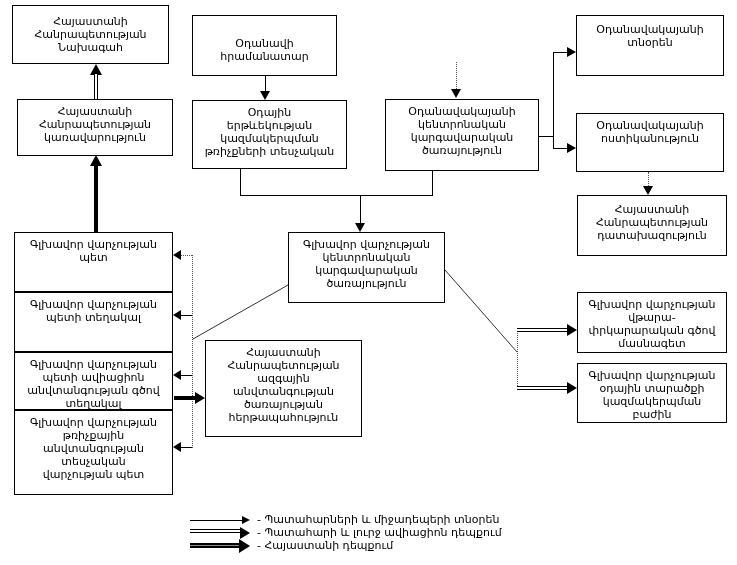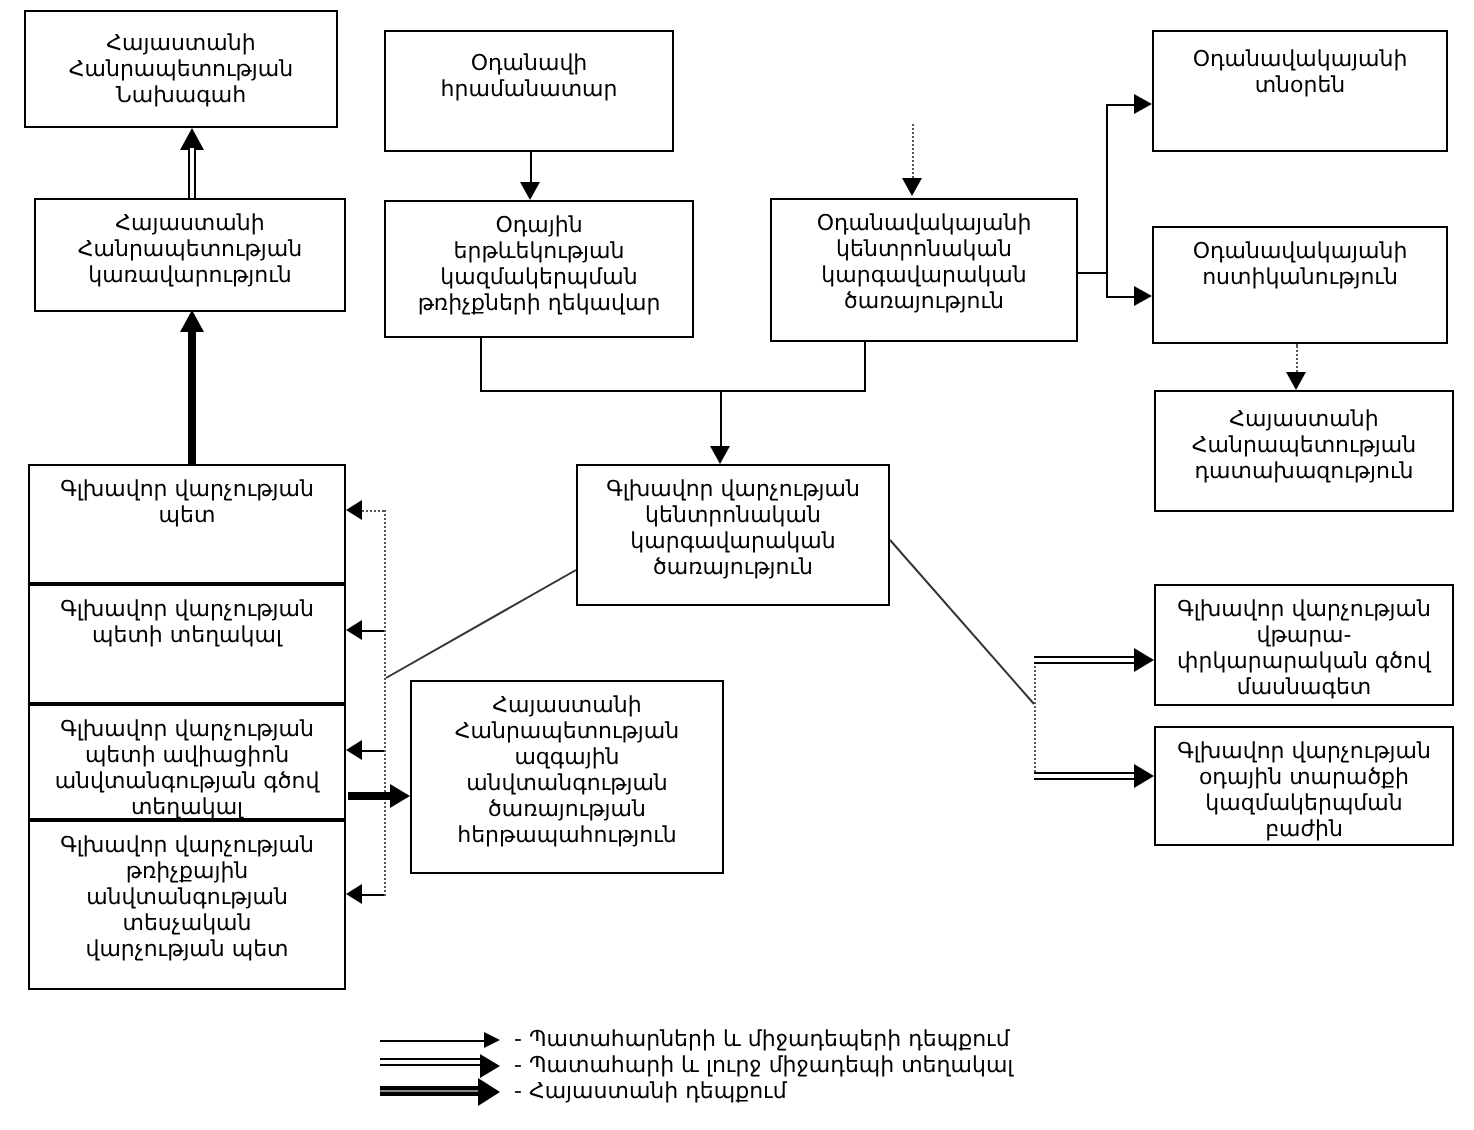--- a/index.html
+++ b/index.html
@@ -7,21 +7,21 @@
           font-family:"DejaVu Sans",sans-serif;color:#000;}
   .box{position:absolute;box-sizing:border-box;border:1px solid #000;background:#fff;
        display:flex;justify-content:center;align-items:flex-start;
        padding:5px 2px 0;text-align:center;font-size:11px;line-height:13px;}
   .box .lbl{white-space:pre-line;}
   .pt9{padding-top:9px;}
   .pt7{padding-top:7px;}
   
   #b-president{left:12px;top:5px;width:157px;height:59px;}
   #b-government{left:17px;top:99px;width:156px;height:57px;}
-  #b-commander{left:192px;top:15px;width:145px;height:61px;}
+  #b-commander{left:192px;top:15px;width:145px;height:61px;align-items:center;}
   #b-atc{left:192px;top:100px;width:155px;height:69px;}
   #b-ground{left:371px;top:3px;width:158px;height:59px;}
   #b-airport-dispatch{left:385px;top:99px;width:154px;height:72px;}
   #b-director{left:576px;top:15px;width:148px;height:61px;}
   #b-police{left:576px;top:113px;width:148px;height:59px;}
   #b-prosecutor{left:577px;top:195px;width:150px;height:61px;}
   #b-main-dispatch{left:288px;top:232px;width:157px;height:71px;}
   #b-nss{left:205px;top:340px;width:157px;height:97px;}
   #b-rescue{left:577px;top:292px;width:150px;height:61px;}
   #b-airspace{left:577px;top:363px;width:150px;height:60px;}
@@ -72,21 +72,21 @@
 կառավարություն</span>
     </div>
   <div class="box pt9" id="b-commander">
       <span class="lbl">Օդանավի
 հրամանատար</span>
     </div>
   <div class="box" id="b-atc">
       <span class="lbl">Օդային
 երթևեկության
 կազմակերպման
-թռիչքների ղեկավար</span>
+թռիչքների տեսչական</span>
     </div>
   <div class="box" id="b-airport-dispatch">
       <span class="lbl">Օդանավակայանի
 կենտրոնական
 կարգավարական
 ծառայություն</span>
     </div>
   <div class="box pt7" id="b-director">
       <span class="lbl">Օդանավակայանի
 տնօրեն</span>
@@ -218,27 +218,27 @@
   <div>
     <div class="seg thick-h" style="left:174px;top:396px;width:22px;"></div>
     <div class="hd hd-right-big" style="left:195px;top:392px;"></div>
   </div>
 
   <div>
     <div>
       <div class="seg hl" style="left:190px;top:520px;width:52px;"></div>
       <div class="hd hd-right-sm" style="left:242px;top:516px;"></div>
     </div>
-    <span class="legend-text" id="lg-t1">- Պատահարների և միջադեպերի դեպքում</span>
+    <span class="legend-text" id="lg-t1">- Պատահարների և միջադեպերի տնօրեն</span>
 
     <div>
       <div class="seg dbl-h" style="left:190px;top:529px;width:50px;"></div>
       <div class="hd hd-right-big" style="left:240px;top:527px;"></div>
     </div>
-    <span class="legend-text" id="lg-t2">- Պատահարի և լուրջ միջադեպի տեղակալ</span>
+    <span class="legend-text" id="lg-t2">- Պատահարի և լուրջ ավիացիոն դեպքում</span>
 
     <div>
       <div class="seg stripe-h" style="left:190px;top:543px;width:49px;"></div>
       <div class="hd hd-right-xl" style="left:239px;top:539px;"></div>
     </div>
     <span class="legend-text" id="lg-t3">- Հայաստանի դեպքում</span>
   </div>
 
 </div>
 

